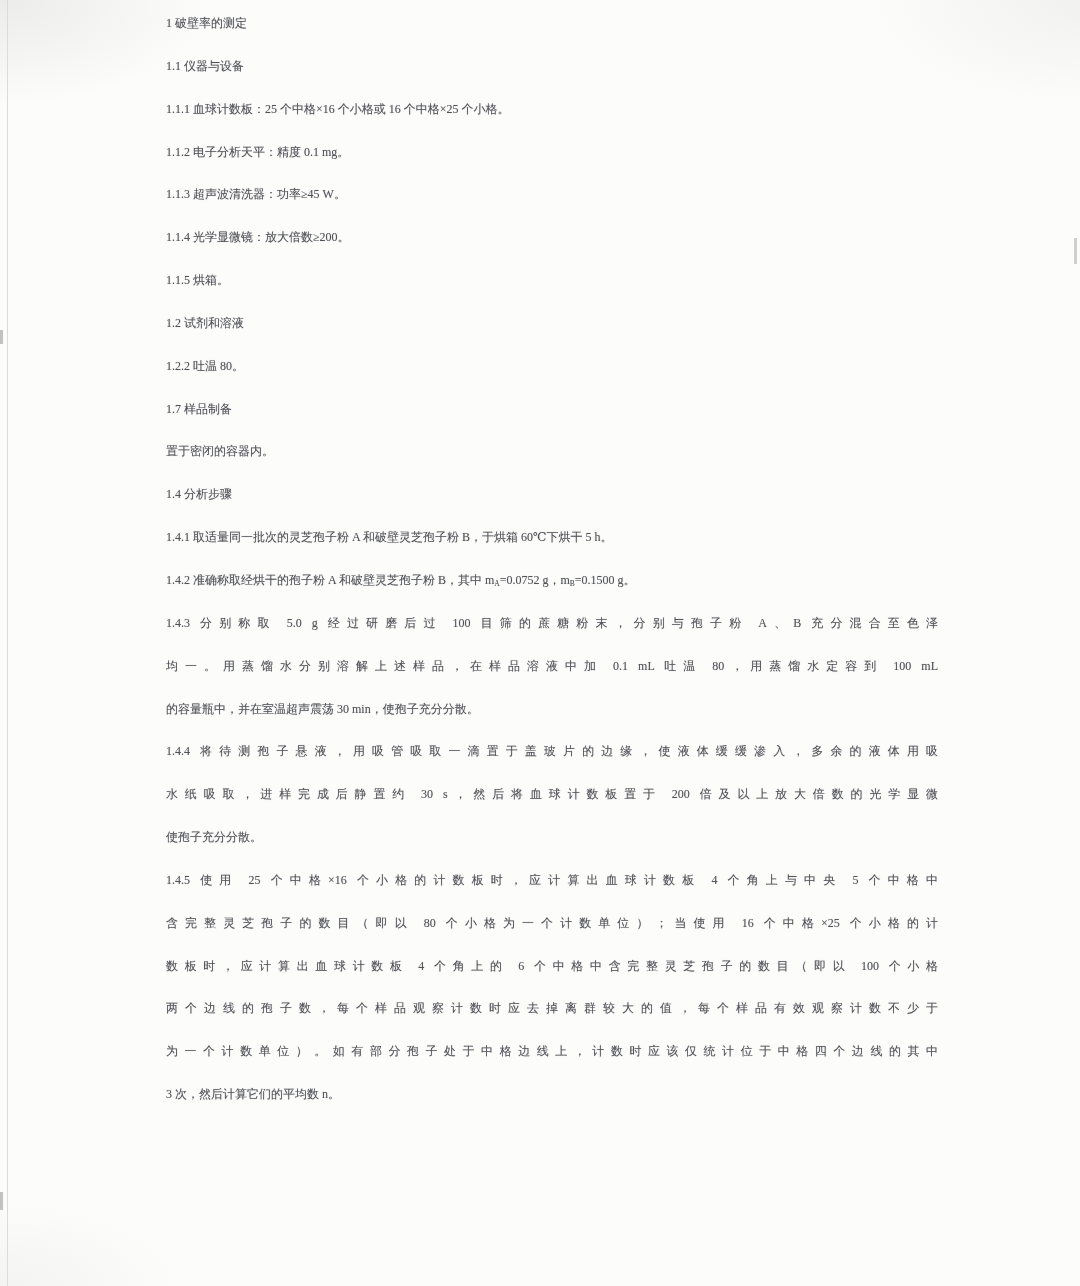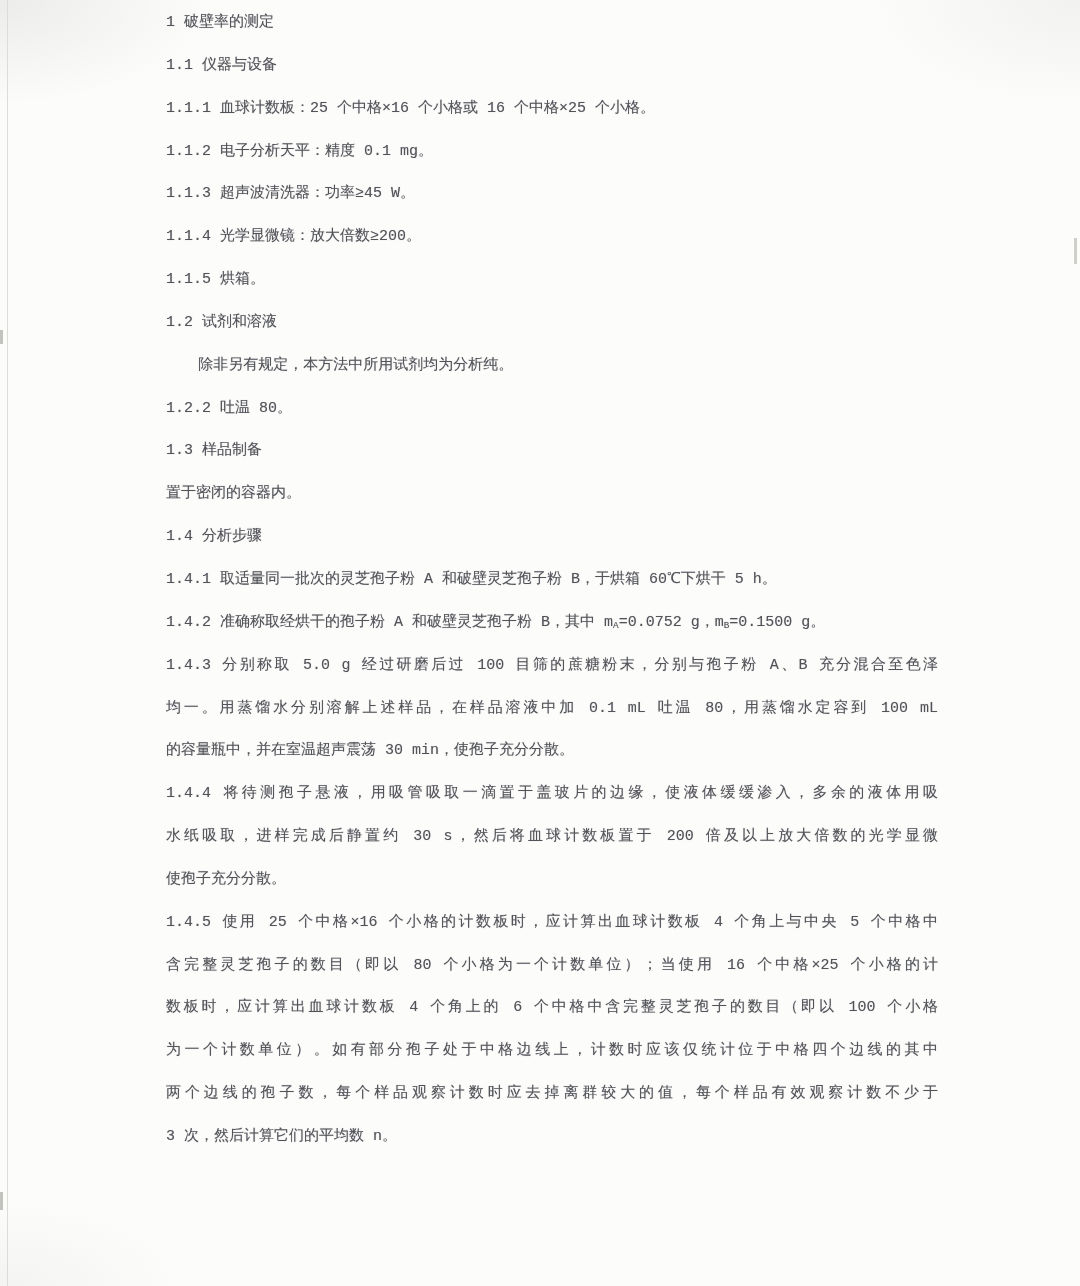--- a/index.html
+++ b/index.html
@@ -22,26 +22,25 @@
   .scan-tick.t2 { left: 0; top: 1192px; width: 3px; height: 18px; }
   .scan-tick.t3 { left: 1074px; top: 238px; width: 3px; height: 26px; background: #cfcfcb; }
   .doc {
     position: absolute;
     left: 166px; top: 2px;
     width: 772px;
   }
   .line {
     height: 42.85px;
     line-height: 42.85px;
-    font-size: 15px;
+    font-size: 12px;
     color: #525359;
     text-shadow: 0 0 1px rgba(92,92,98,0.40);
     white-space: normal;
     overflow: visible;
-    font-family: Liberation Mono, monospace;
   }
   .line.j  { text-align: justify; text-align-last: justify; }
   .line.ind { text-indent: 2.15em; }
   sub { font-size: 0.62em; vertical-align: -0.22em; line-height: 0; }
 </style>
 </head>
 <body>
 
 <div class="scan-edge-line"></div>
 <div class="scan-tick t1"></div>
@@ -50,32 +49,31 @@
 
 <div class="doc">
   <div class="line">1 破壁率的测定</div>
   <div class="line">1.1 仪器与设备</div>
   <div class="line">1.1.1 血球计数板：25 个中格×16 个小格或 16 个中格×25 个小格。</div>
   <div class="line">1.1.2 电子分析天平：精度 0.1 mg。</div>
   <div class="line">1.1.3 超声波清洗器：功率≥45 W。</div>
   <div class="line">1.1.4 光学显微镜：放大倍数≥200。</div>
   <div class="line">1.1.5 烘箱。</div>
   <div class="line">1.2 试剂和溶液</div>
-  <div class="line ind">除非另有规定，本方法中所用试剂均为分析纯。</div>
   <div class="line">1.2.2 吐温 80。</div>
-  <div class="line">1.3 样品制备</div>
+  <div class="line">1.7 样品制备</div>
   <div class="line">置于密闭的容器内。</div>
   <div class="line">1.4 分析步骤</div>
   <div class="line">1.4.1 取适量同一批次的灵芝孢子粉 A 和破壁灵芝孢子粉 B，于烘箱 60℃下烘干 5 h。</div>
   <div class="line"><span>1.4.2 准确称取经烘干的孢子粉 A 和破壁灵芝孢子粉 B，其中 m</span><sub>A</sub><span>=0.0752 g，m</span><sub>B</sub><span>=0.1500 g。</span></div>
   <div class="line j">1.4.3 分别称取 5.0 g 经过研磨后过 100 目筛的蔗糖粉末，分别与孢子粉 A、B 充分混合至色泽</div>
   <div class="line j">均一。用蒸馏水分别溶解上述样品，在样品溶液中加 0.1 mL 吐温 80，用蒸馏水定容到 100 mL</div>
   <div class="line">的容量瓶中，并在室温超声震荡 30 min，使孢子充分分散。</div>
   <div class="line j">1.4.4 将待测孢子悬液，用吸管吸取一滴置于盖玻片的边缘，使液体缓缓渗入，多余的液体用吸</div>
   <div class="line j">水纸吸取，进样完成后静置约 30 s，然后将血球计数板置于 200 倍及以上放大倍数的光学显微</div>
   <div class="line">使孢子充分分散。</div>
   <div class="line j">1.4.5 使用 25 个中格×16 个小格的计数板时，应计算出血球计数板 4 个角上与中央 5 个中格中</div>
   <div class="line j">含完整灵芝孢子的数目（即以 80 个小格为一个计数单位）；当使用 16 个中格×25 个小格的计</div>
   <div class="line j">数板时，应计算出血球计数板 4 个角上的 6 个中格中含完整灵芝孢子的数目（即以 100 个小格</div>
+  <div class="line j">两个边线的孢子数，每个样品观察计数时应去掉离群较大的值，每个样品有效观察计数不少于</div>
   <div class="line j">为一个计数单位）。如有部分孢子处于中格边线上，计数时应该仅统计位于中格四个边线的其中</div>
-  <div class="line j">两个边线的孢子数，每个样品观察计数时应去掉离群较大的值，每个样品有效观察计数不少于</div>
   <div class="line">3 次，然后计算它们的平均数 n。</div>
 </div>
 
 </body></html>

